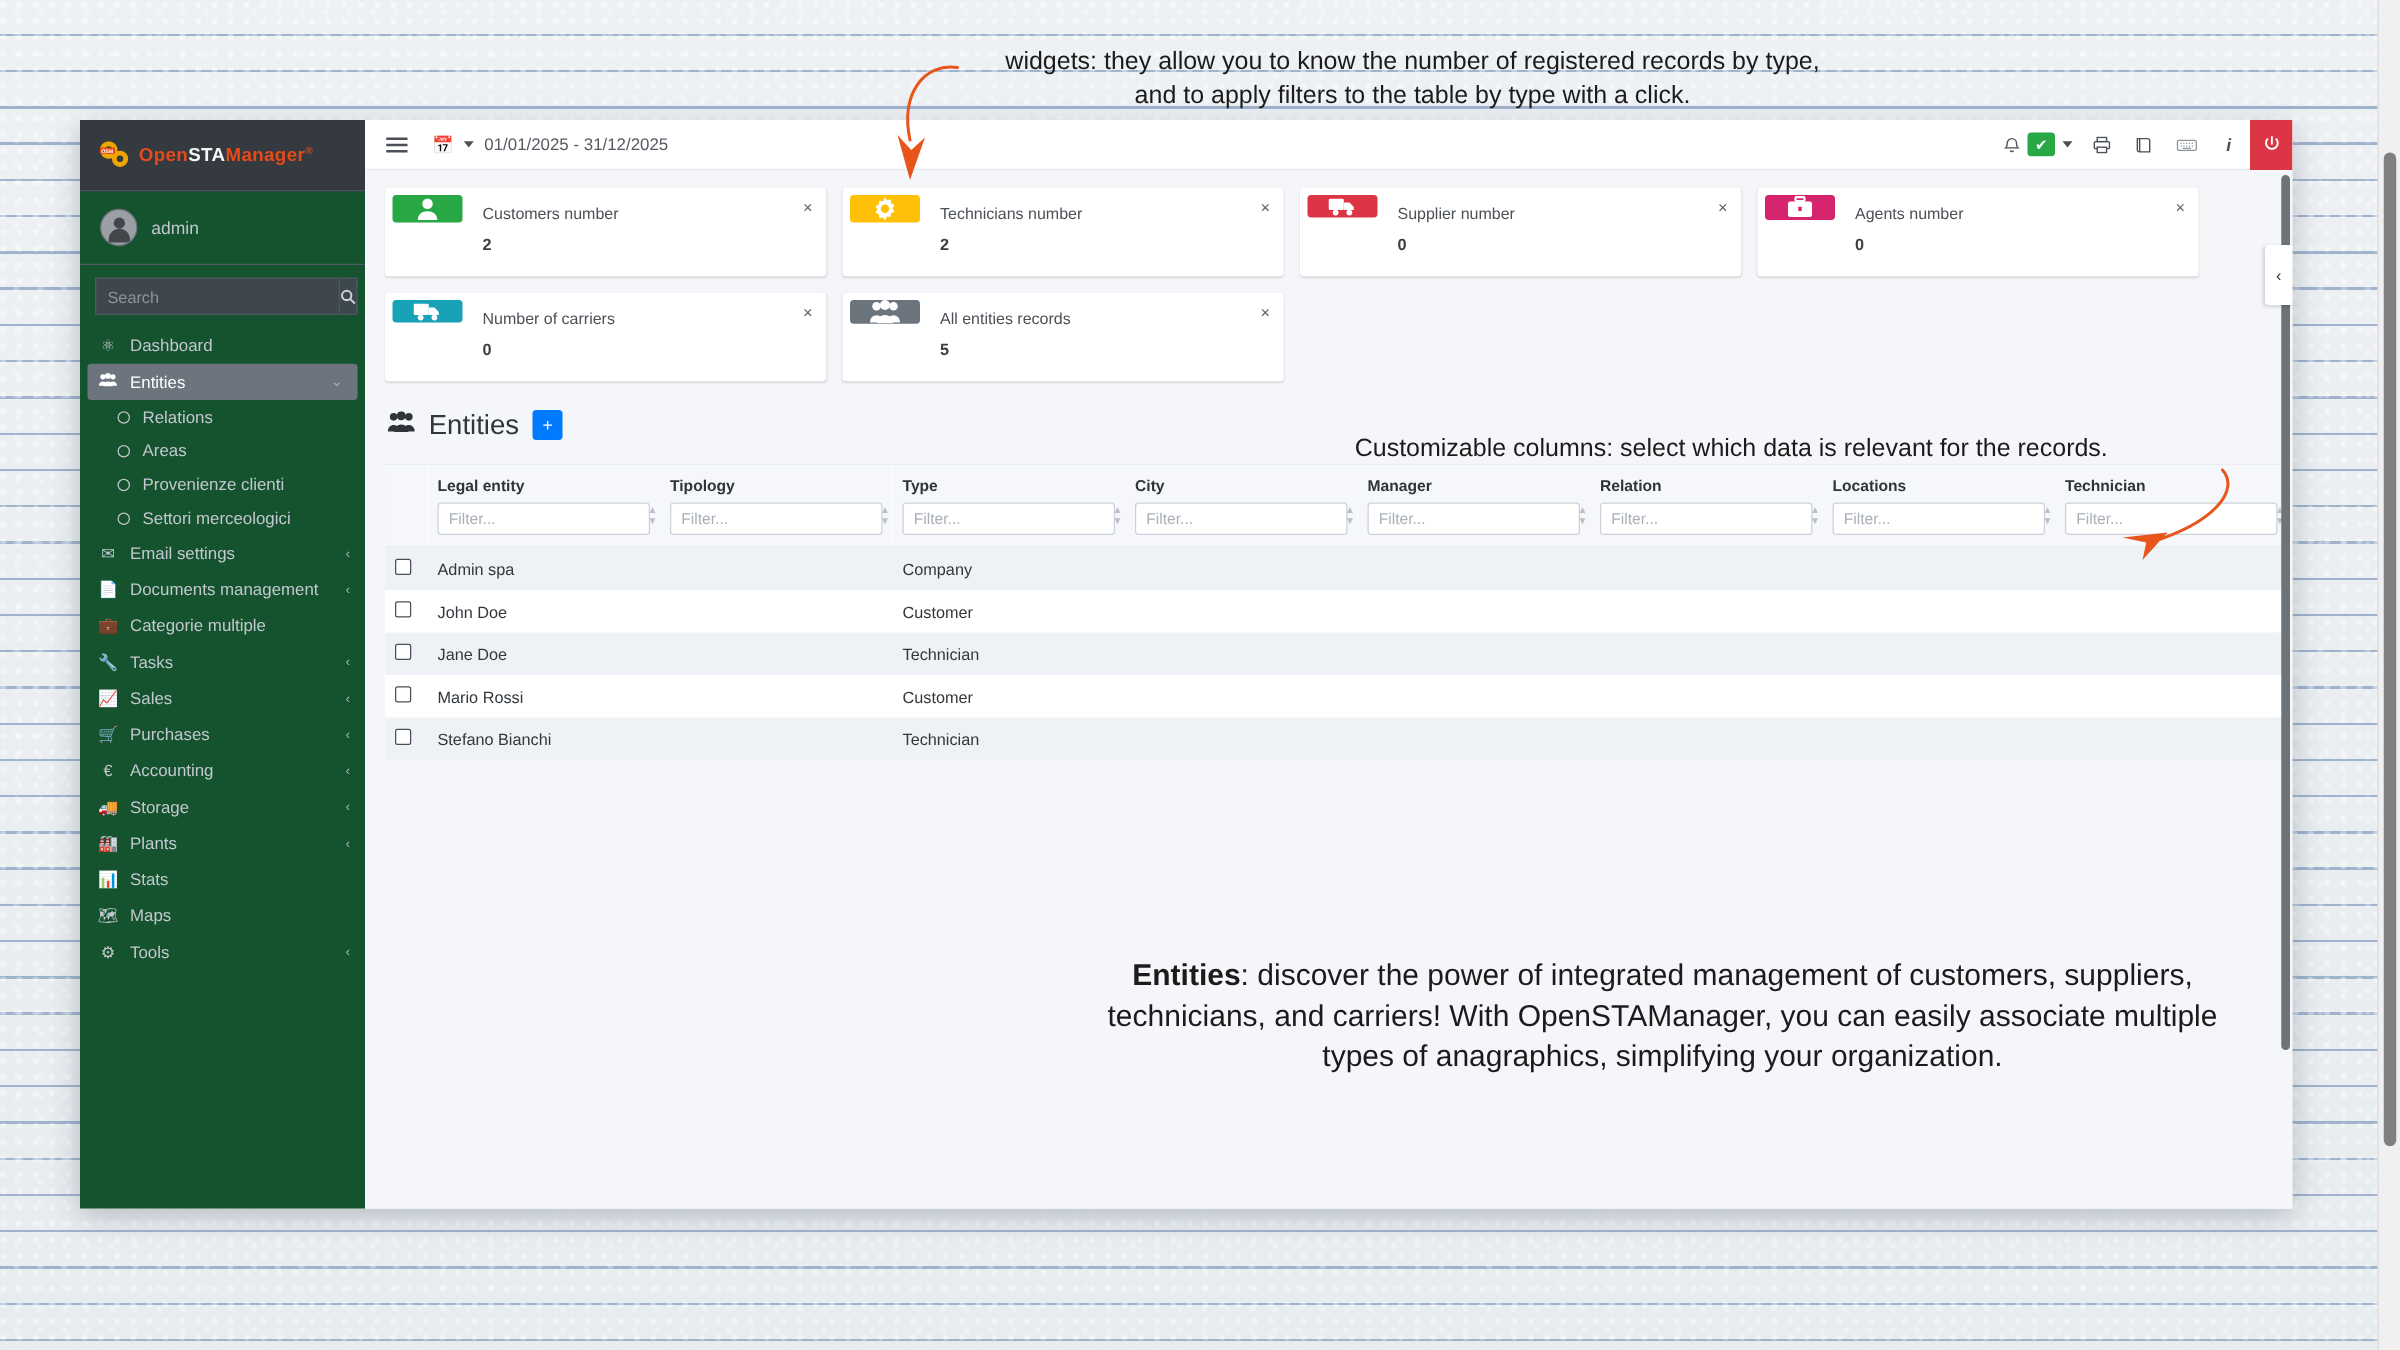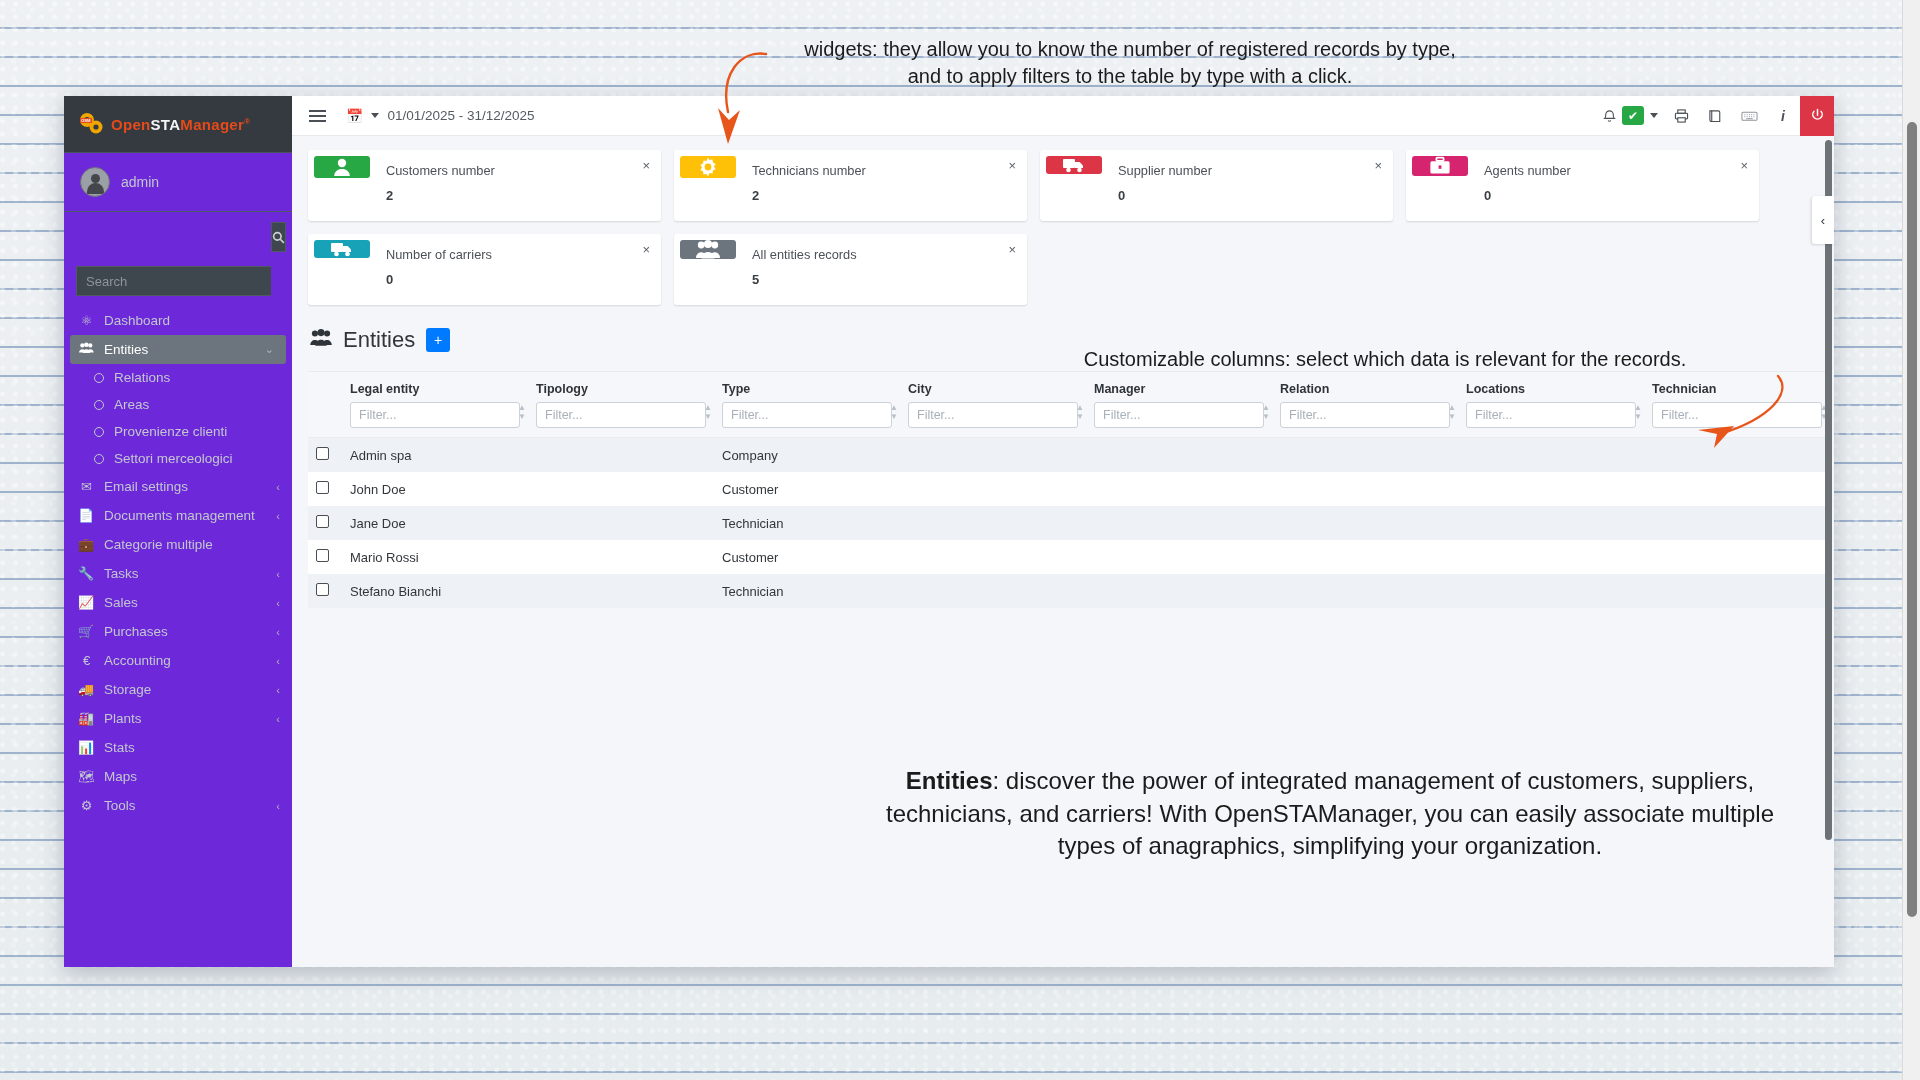--- a/index.html
+++ b/index.html
@@ -44,21 +44,21 @@
     width:1770px; height:871px;
     display:flex;
     box-shadow: 0 6px 22px rgba(40,55,75,.28);
     background:#f4f6f9;
     overflow:hidden;
   }
 
   
   .sidebar{
     width:228px; flex:0 0 228px;
-    background:#6d28d9;
+    background:#14532d;
     color:#c2c7d0;
     font-size:14px;
     overflow:hidden;
   }
   .brand{
     height:57px; display:flex; align-items:center; gap:7px;
     padding:0 14px;
     border-bottom:1px solid #4b545c;
     background:#343a40;
   }
@@ -86,21 +86,20 @@
   .avatar .head{width:9px;height:9px;border-radius:50%;background:#43474b;position:absolute;top:6px;}
   .avatar .body{width:17px;height:11px;border-radius:9px 9px 0 0;background:#43474b;position:absolute;bottom:2px;}
   .user-name{font-size:14px;color:#c2c7d0;}
 
   .search-wrap{ display:flex; padding:10px 12px 4px 12px; }
   .search-input{
     flex:1; height:30px;
     background:#3f474e; border:1px solid #4f5962; border-right:none;
     color:#cfd3d8; font-size:13px; padding:0 9px;
     outline:none;
-    margin-top:44px;
   }
   .search-input::placeholder{ color:#8d949c; }
   .search-btn{
     width:34px;height:30px;
     background:#3f474e;border:1px solid #4f5962;
     color:#cfd3d8; display:flex;align-items:center;justify-content:center;
     cursor:pointer;
   }
 
   .nav{ padding-top:6px; }

